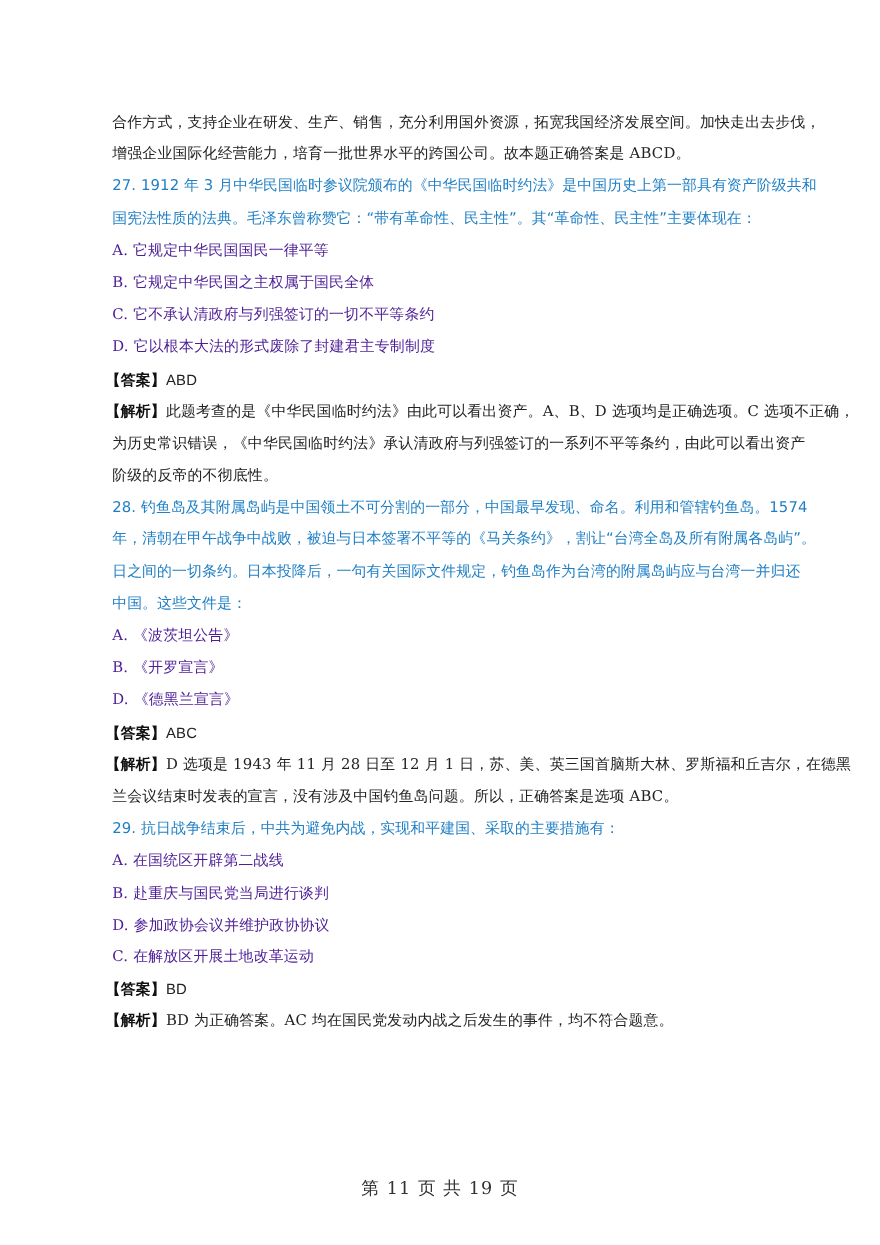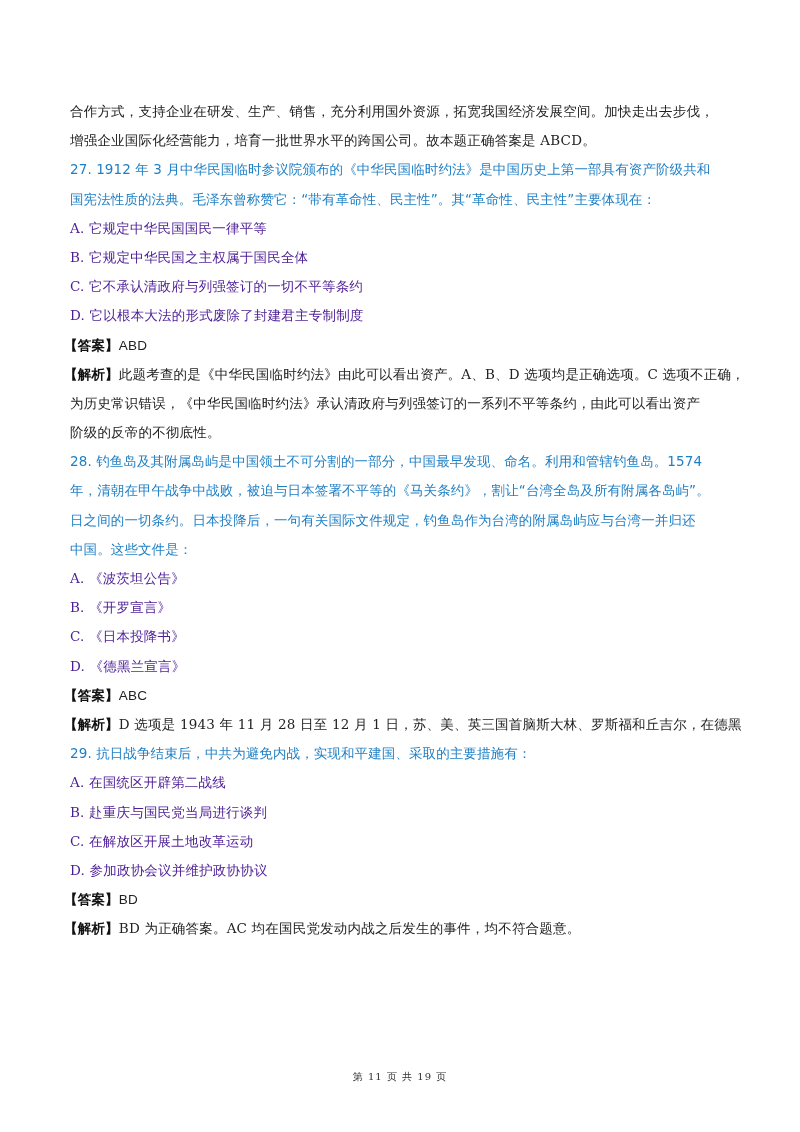--- a/index.html
+++ b/index.html
@@ -1,26 +1,26 @@
 <!DOCTYPE html>
 <html><head>
   <meta charset="utf-8">
   <style>
     html, body { margin: 0; padding: 0; background: #ffffff; }
     body { width: 800px; height: 1132px; position: relative; overflow: hidden;
            font-family: "DejaVu Serif", "Liberation Serif", serif; color: #222; }
     .page { position: absolute; left: 0; top: 0; width: 800px; height: 1132px; }
     .content { position: absolute; left: 70px; top: 97px; width: 670px; }
-    .line { font-size: 13.5px; line-height: 29.2px; height: 29.2px; white-space: nowrap; letter-spacing: 0.2px; }
+    .line { font-size: 13.5px; line-height: 29.2px; height: 29.2px; white-space: nowrap; letter-spacing: 0.2px; margin-left: 32px; }
     .q { color: #1f7fc4; font-weight: normal; font-family: "DejaVu Sans", "Liberation Sans", sans-serif; font-size: 13.5px; letter-spacing: 0.1px; }
     .opt { color: #4c1d95; }
     .tag { font-weight: bold; font-family: "DejaVu Sans", "Liberation Sans", sans-serif; color: #111; margin-left: -6px; }
     .ans-val { font-weight: normal; font-family: "Liberation Sans", sans-serif; }
     .footer { position: absolute; top: 1070px; left: 0; width: 800px; text-align: center;
-              font-size: 10px; color: #333; letter-spacing: 1px; }
+              font-size: 16px; color: #333; letter-spacing: 1px; }
   </style>
 </head>
 <body>
 
 <div class="page">
   <div class="content">
 
     <div>
       <div class="line">合作方式，支持企业在研发、生产、销售，充分利用国外资源，拓宽我国经济发展空间。加快走出去步伐，</div>
       <div class="line">增强企业国际化经营能力，培育一批世界水平的跨国公司。故本题正确答案是 ABCD。</div>
@@ -43,36 +43,36 @@
       <div class="line">阶级的反帝的不彻底性。</div>
     </div>
 
     <div>
       <div class="line q">28. 钓鱼岛及其附属岛屿是中国领土不可分割的一部分，中国最早发现、命名。利用和管辖钓鱼岛。1574</div>
       <div class="line q">年，清朝在甲午战争中战败，被迫与日本签署不平等的《马关条约》，割让“台湾全岛及所有附属各岛屿”。</div>
       <div class="line q">日之间的一切条约。日本投降后，一句有关国际文件规定，钓鱼岛作为台湾的附属岛屿应与台湾一并归还</div>
       <div class="line q">中国。这些文件是：</div>
       <div class="line opt">A. 《波茨坦公告》</div>
       <div class="line opt">B. 《开罗宣言》</div>
-      <div class="line opt">C. 《日本投降书》</div>
       <div class="line opt">D. 《德黑兰宣言》</div>
       <div class="line">
         <span class="tag">【答案】</span><span class="ans-val">ABC</span>
       </div>
       <div class="line">
         <span class="tag">【解析】</span><span>D 选项是 1943 年 11 月 28 日至 12 月 1 日，苏、美、英三国首脑斯大林、罗斯福和丘吉尔，在德黑</span>
       </div>
+      <div class="line">兰会议结束时发表的宣言，没有涉及中国钓鱼岛问题。所以，正确答案是选项 ABC。</div>
     </div>
 
     <div>
       <div class="line q">29. 抗日战争结束后，中共为避免内战，实现和平建国、采取的主要措施有：</div>
       <div class="line opt">A. 在国统区开辟第二战线</div>
       <div class="line opt">B. 赴重庆与国民党当局进行谈判</div>
+      <div class="line opt">D. 参加政协会议并维护政协协议</div>
       <div class="line opt">C. 在解放区开展土地改革运动</div>
-      <div class="line opt">D. 参加政协会议并维护政协协议</div>
       <div class="line">
         <span class="tag">【答案】</span><span class="ans-val">BD</span>
       </div>
       <div class="line">
         <span class="tag">【解析】</span><span>BD 为正确答案。AC 均在国民党发动内战之后发生的事件，均不符合题意。</span>
       </div>
     </div>
 
   </div>
 

